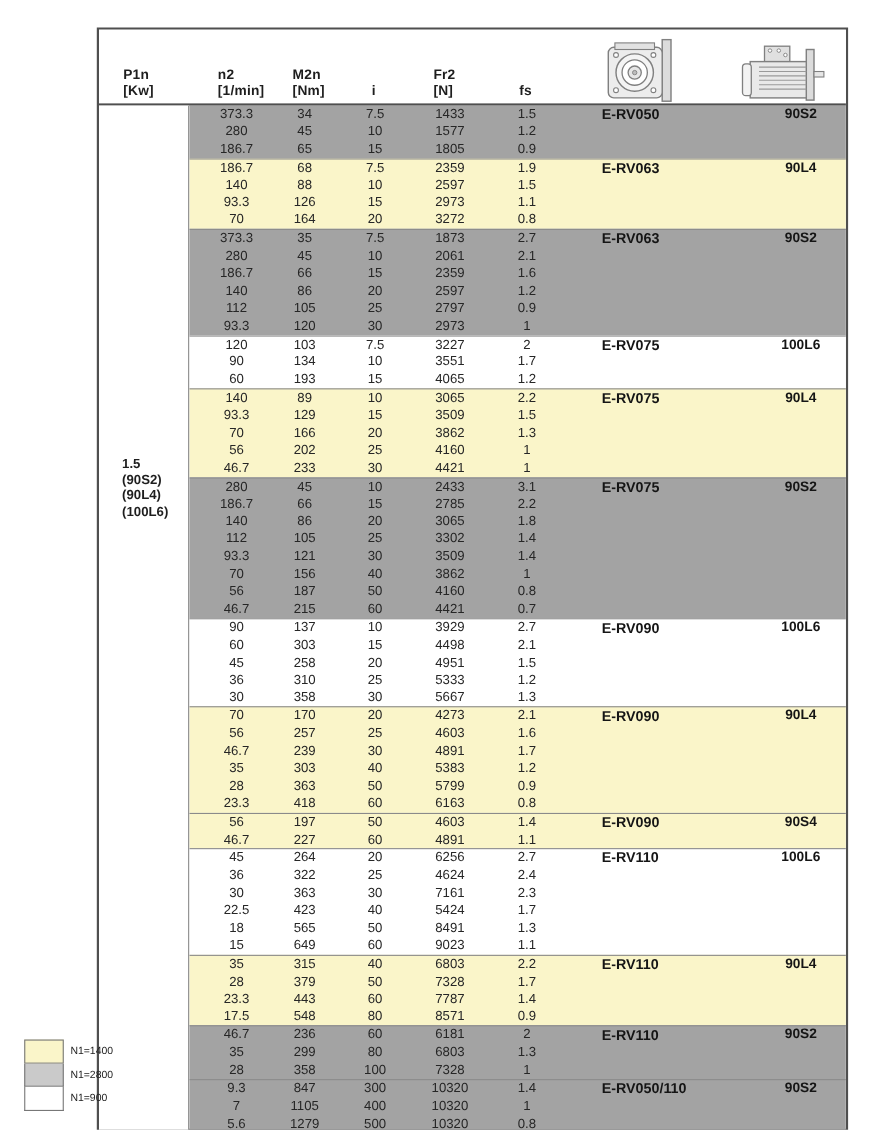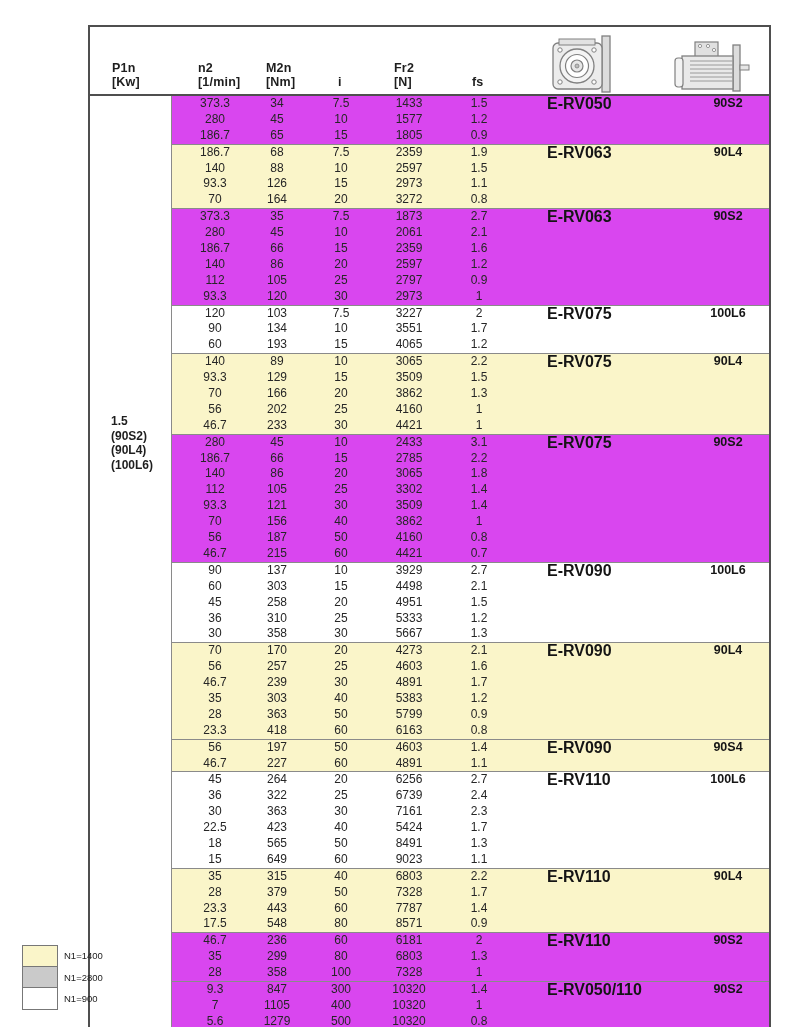--- a/index.html
+++ b/index.html
@@ -29,29 +29,29 @@
     position:relative;box-sizing:border-box;
   }
   .p1n-label{
     position:absolute;left:21px;top:318px;font-weight:bold;font-size:12px;line-height:14.5px;
     white-space:nowrap;color:#1e1e1e;
   }
   .groups{flex:1;overflow:hidden;}
   .group{box-sizing:border-box;}
   .group + .group{border-top:1px solid #8a8a8a;}
   .group.yellow{background:#FAF5C9;}
-  .group.gray{background:#d946ef;}
+  .group.gray{background:#a3a3a3;}
   .group.white{background:#ffffff;}
   .row{
     display:grid;grid-template-columns:74px 62px 66px 70px 70px 173px 1fr;
     height:15.9px;line-height:15.9px;font-size:12px;color:#262626;
   }
   .cell{text-align:center;white-space:nowrap;}
   .cell.c-n2{padding-left:12px;}
-  .cell.c-model{text-align:left;padding-left:33px;font-weight:bold;font-size:16px;color:#151515;}
+  .cell.c-model{text-align:left;padding-left:33px;font-weight:bold;font-size:13px;color:#151515;}
   .cell.c-size{text-align:center;font-weight:bold;font-size:12.5px;color:#151515;}
   
   .legend{position:absolute;left:22px;top:945px;}
   .legend-row{display:flex;align-items:center;height:21.5px;}
   .legend-swatch{
     width:36px;height:21.5px;box-sizing:border-box;border:1px solid #777;margin-right:6px;
   }
   .legend-row + .legend-row .legend-swatch{border-top:none;}
   .sw-yellow{background:#FAF5C9;}
   .sw-gray{background:#CACACA;}
@@ -533,21 +533,21 @@
             <div class="cell c-i">20</div>
             <div class="cell c-fr2">6256</div>
             <div class="cell c-fs">2.7</div>
             <div class="cell c-model">E-RV110</div>
             <div class="cell c-size">100L6</div>
           </div>
           <div class="row">
             <div class="cell c-n2">36</div>
             <div class="cell c-m2n">322</div>
             <div class="cell c-i">25</div>
-            <div class="cell c-fr2">6739</div>
+            <div class="cell c-fr2">4624</div>
             <div class="cell c-fs">2.4</div>
             <div class="cell c-model"></div>
             <div class="cell c-size"></div>
           </div>
           <div class="row">
             <div class="cell c-n2">30</div>
             <div class="cell c-m2n">363</div>
             <div class="cell c-i">30</div>
             <div class="cell c-fr2">7161</div>
             <div class="cell c-fs">2.3</div>

